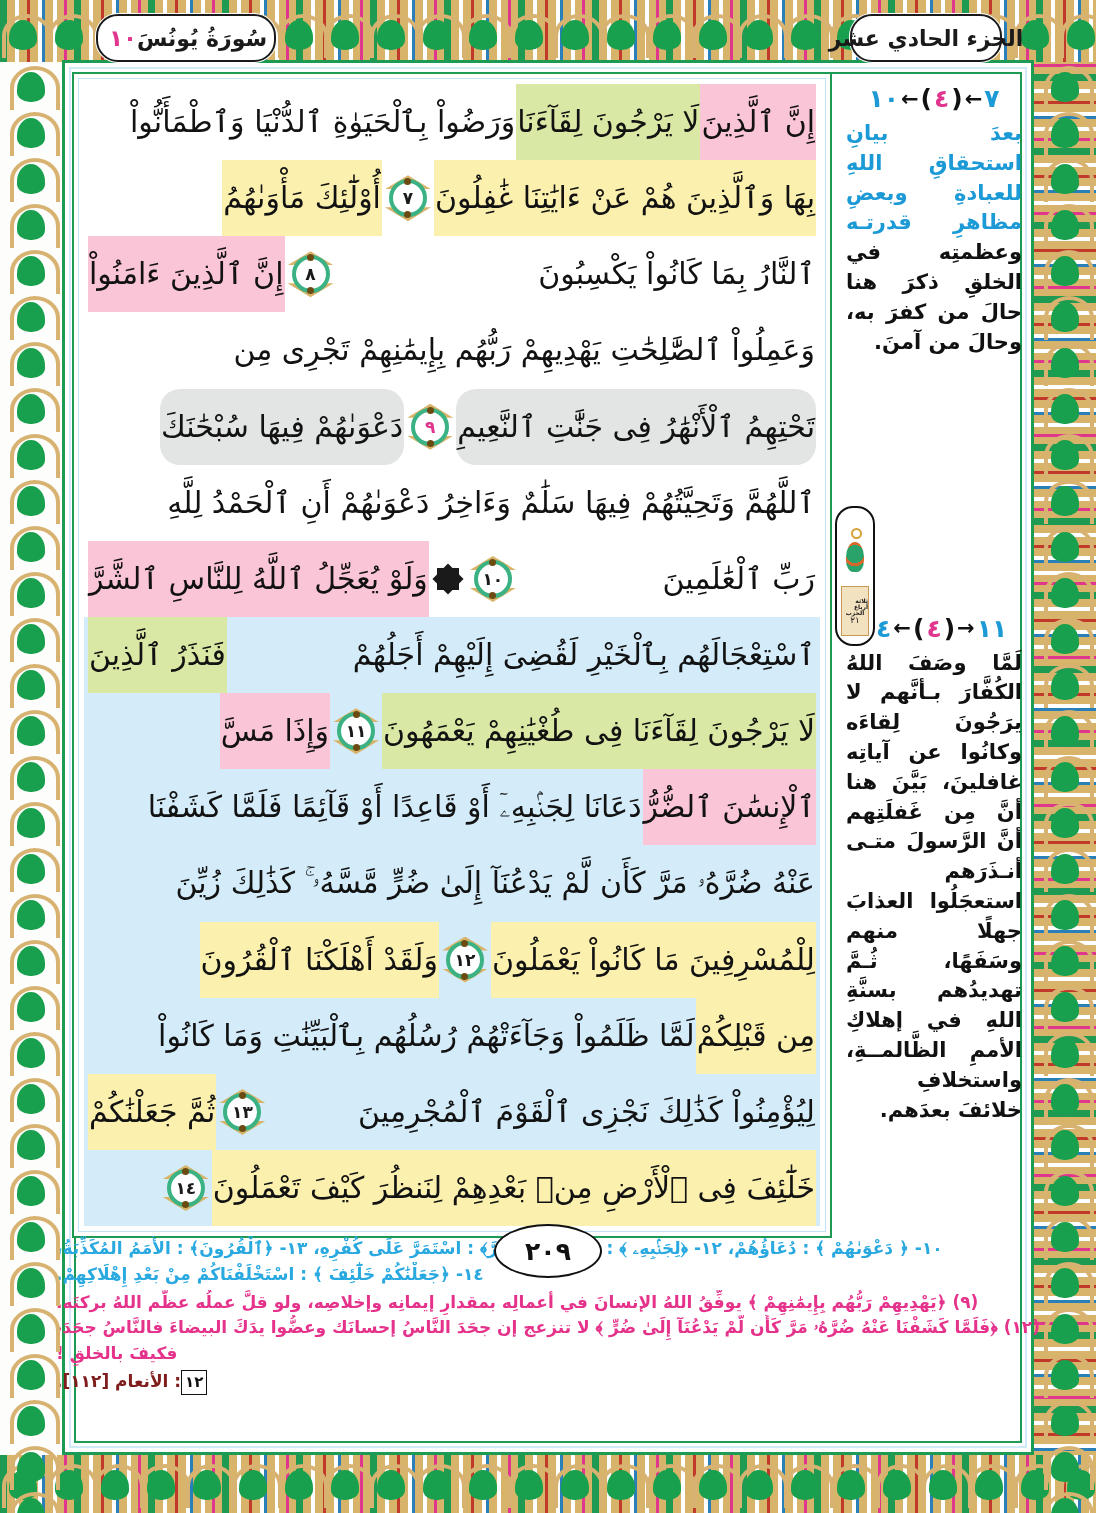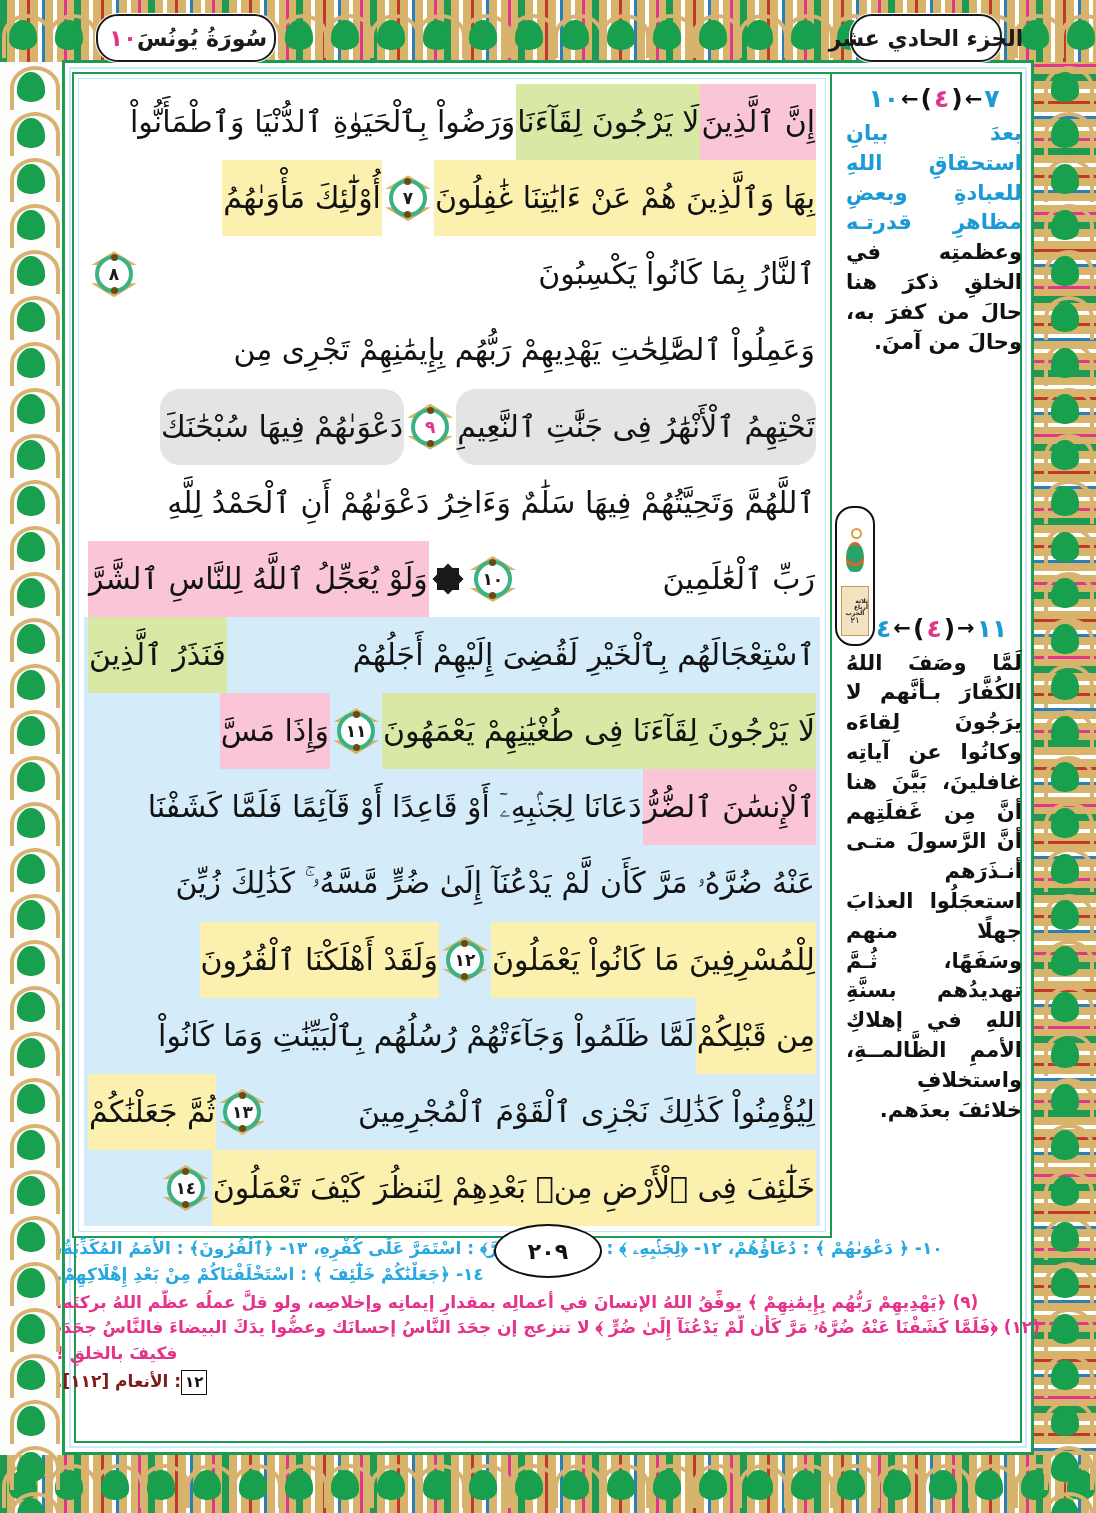--- a/index.html
+++ b/index.html
@@ -232,21 +232,21 @@
   .side-body .cy{color:#1c9ad6;}
   #block2{margin-top:244px;}
 
   
   #page-number{
     position:absolute;left:50%;transform:translateX(-50%);
     top:1224px;width:104px;height:50px;
     background:#ffffff;border:2.5px solid #111;border-radius:50%/50%;
     display:flex;align-items:center;justify-content:center;z-index:46;
   }
-  #page-number span{font-size:22px;font-weight:700;color:#111;}
+  #page-number span{font-size:25px;font-weight:700;color:#111;}
 
   
   #footnotes{
     position:absolute;left:56px;right:56px;top:1236px;height:216px;
     direction:rtl;text-align:left;
   }
   .fn-line{
     font-size:17px;font-weight:700;line-height:1.52;white-space:nowrap;
     overflow:hidden;
   }
@@ -305,20 +305,21 @@
           <div class="qline lbg-white">
             <span class="seg hl-none fill">ٱلنَّارُ بِمَا كَانُواْ يَكْسِبُونَ</span>
             <span class="ayah-mark">
               <span class="wing top"></span>
               <span class="wing bot"></span>
               <span class="ring"></span>
               <span class="dot t"></span>
               <span class="dot b"></span>
               <span class="ayah-num">٨</span>
             </span>
+            <span class="seg hl-pink">إِنَّ ٱلَّذِينَ ءَامَنُواْ</span>
           </div>
           <div class="qline lbg-white">
             <span class="seg hl-none fill">وَعَمِلُواْ ٱلصَّٰلِحَٰتِ يَهْدِيهِمْ رَبُّهُم بِإِيمَٰنِهِمْ تَجْرِى مِن</span>
           </div>
           <div class="qline lbg-white">
             <span class="seg hl-gray">تَحْتِهِمُ ٱلْأَنْهَٰرُ فِى جَنَّٰتِ ٱلنَّعِيمِ</span>
             <span class="ayah-mark">
               <span class="wing top"></span>
               <span class="wing bot"></span>
               <span class="ring"></span>

